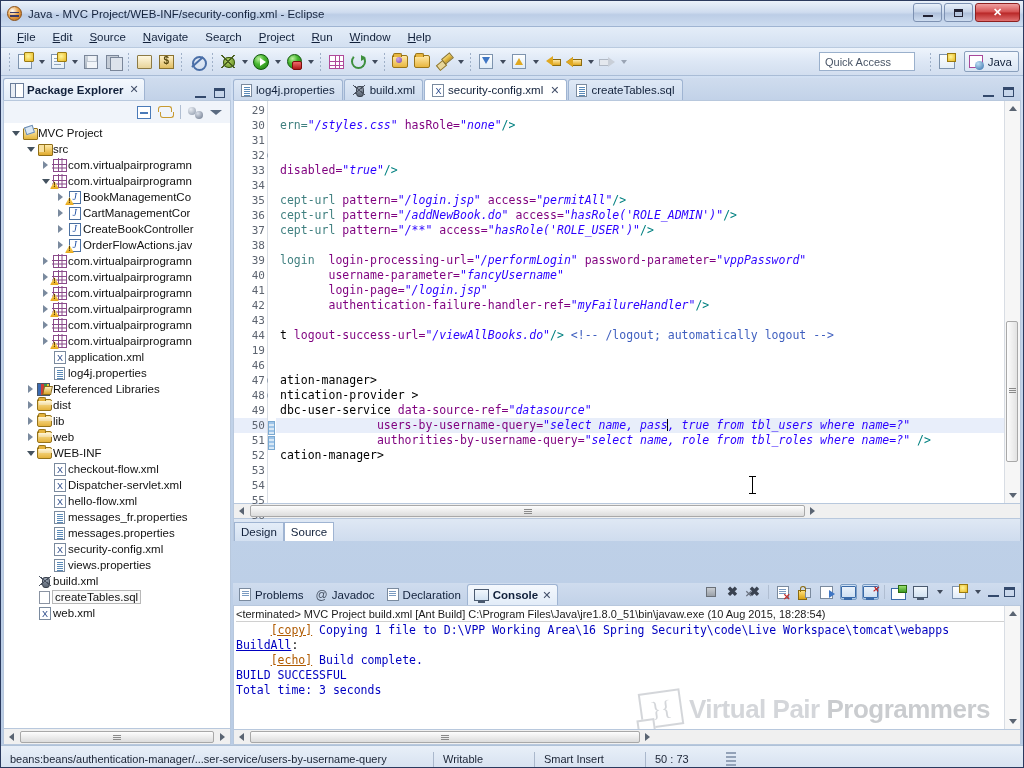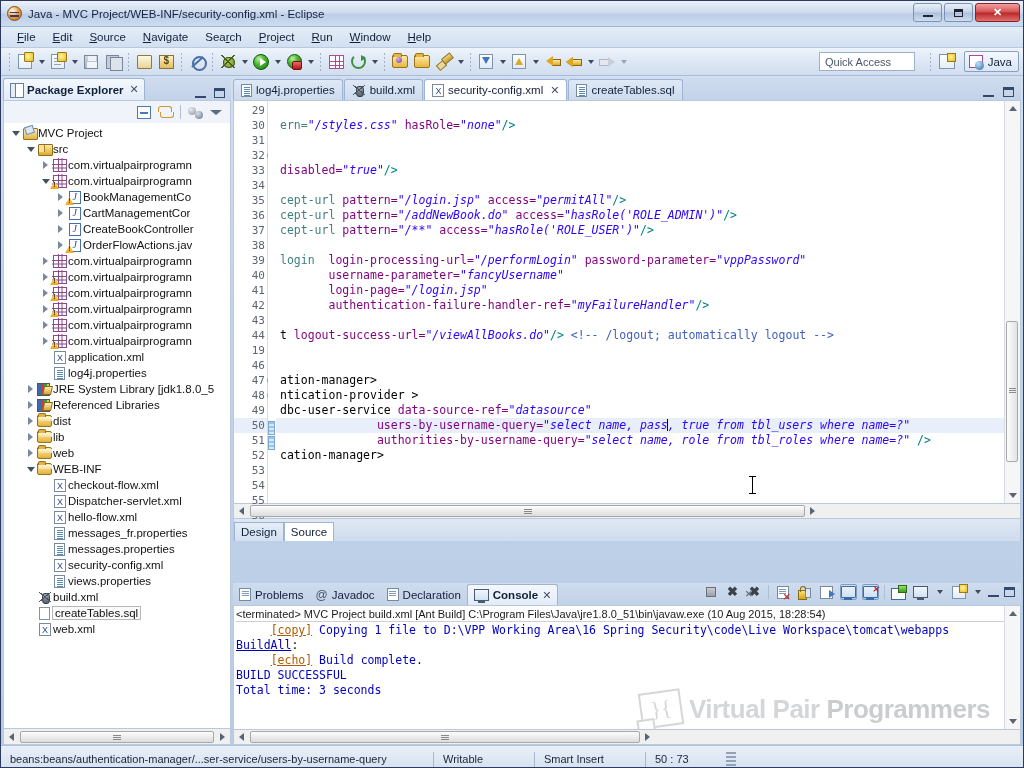--- a/index.html
+++ b/index.html
@@ -726,28 +726,20 @@
               <span class="i-props"></span>
             </span>
             <span class="tlabel">log4j.properties</span>
           </div>
           <div class="trow">
             <span class="tw" style="width: 21px;"></span>
             <span class="tri c"></span>
             <span class="ticon">
               <span class="i-lib"></span>
             </span>
-            <span class="tlabel">JRE System Library [jdk1.8.0_5</span>
-          </div>
-          <div class="trow">
-            <span class="tw" style="width: 21px;"></span>
-            <span class="tri c"></span>
-            <span class="ticon">
-              <span class="i-lib"></span>
-            </span>
             <span class="tlabel">Referenced Libraries</span>
           </div>
           <div class="trow">
             <span class="tw" style="width: 21px;"></span>
             <span class="tri c"></span>
             <span class="ticon">
               <span class="i-fold"></span>
             </span>
             <span class="tlabel">dist</span>
           </div>

